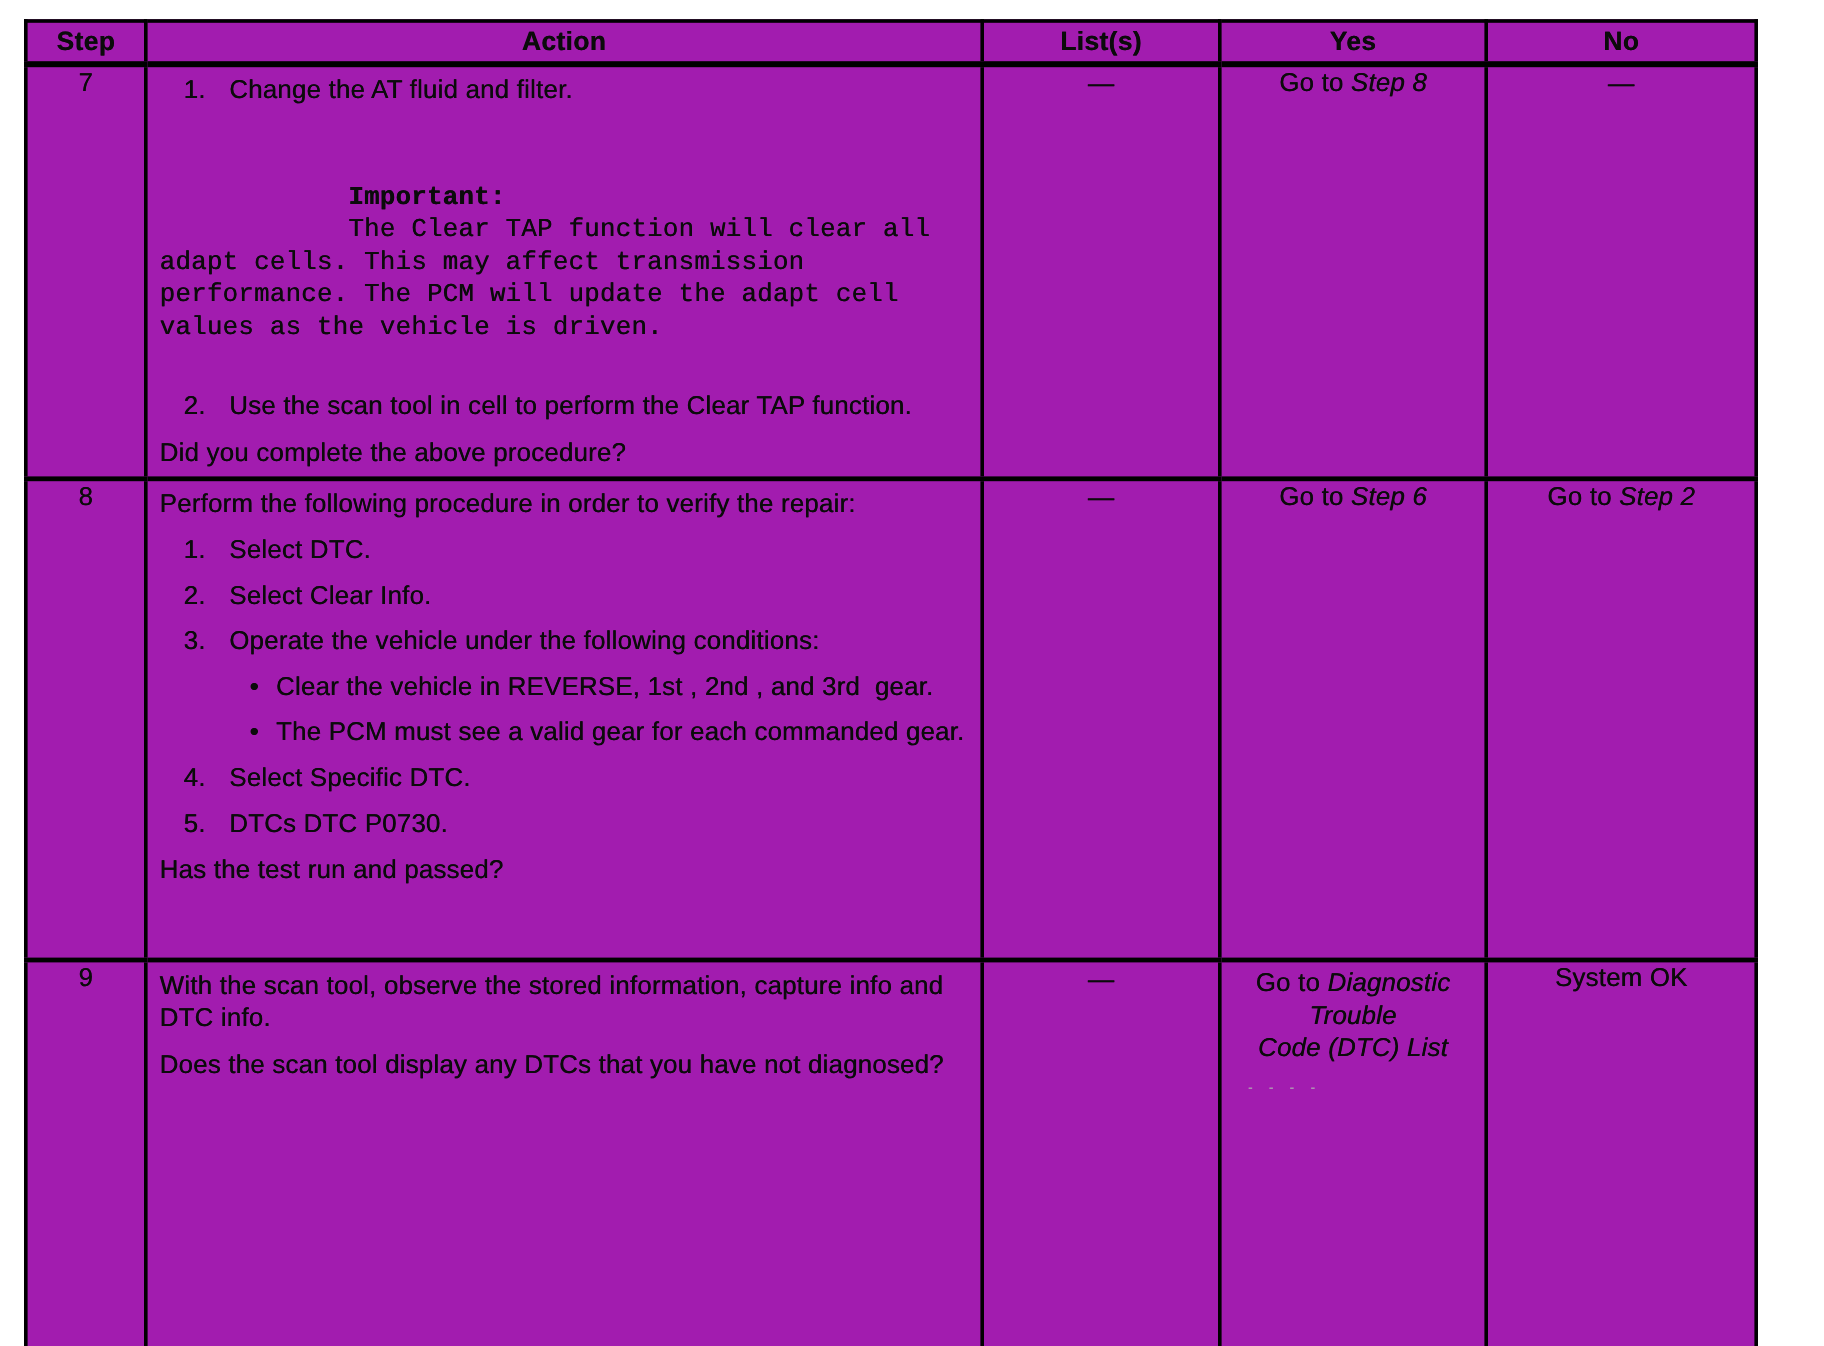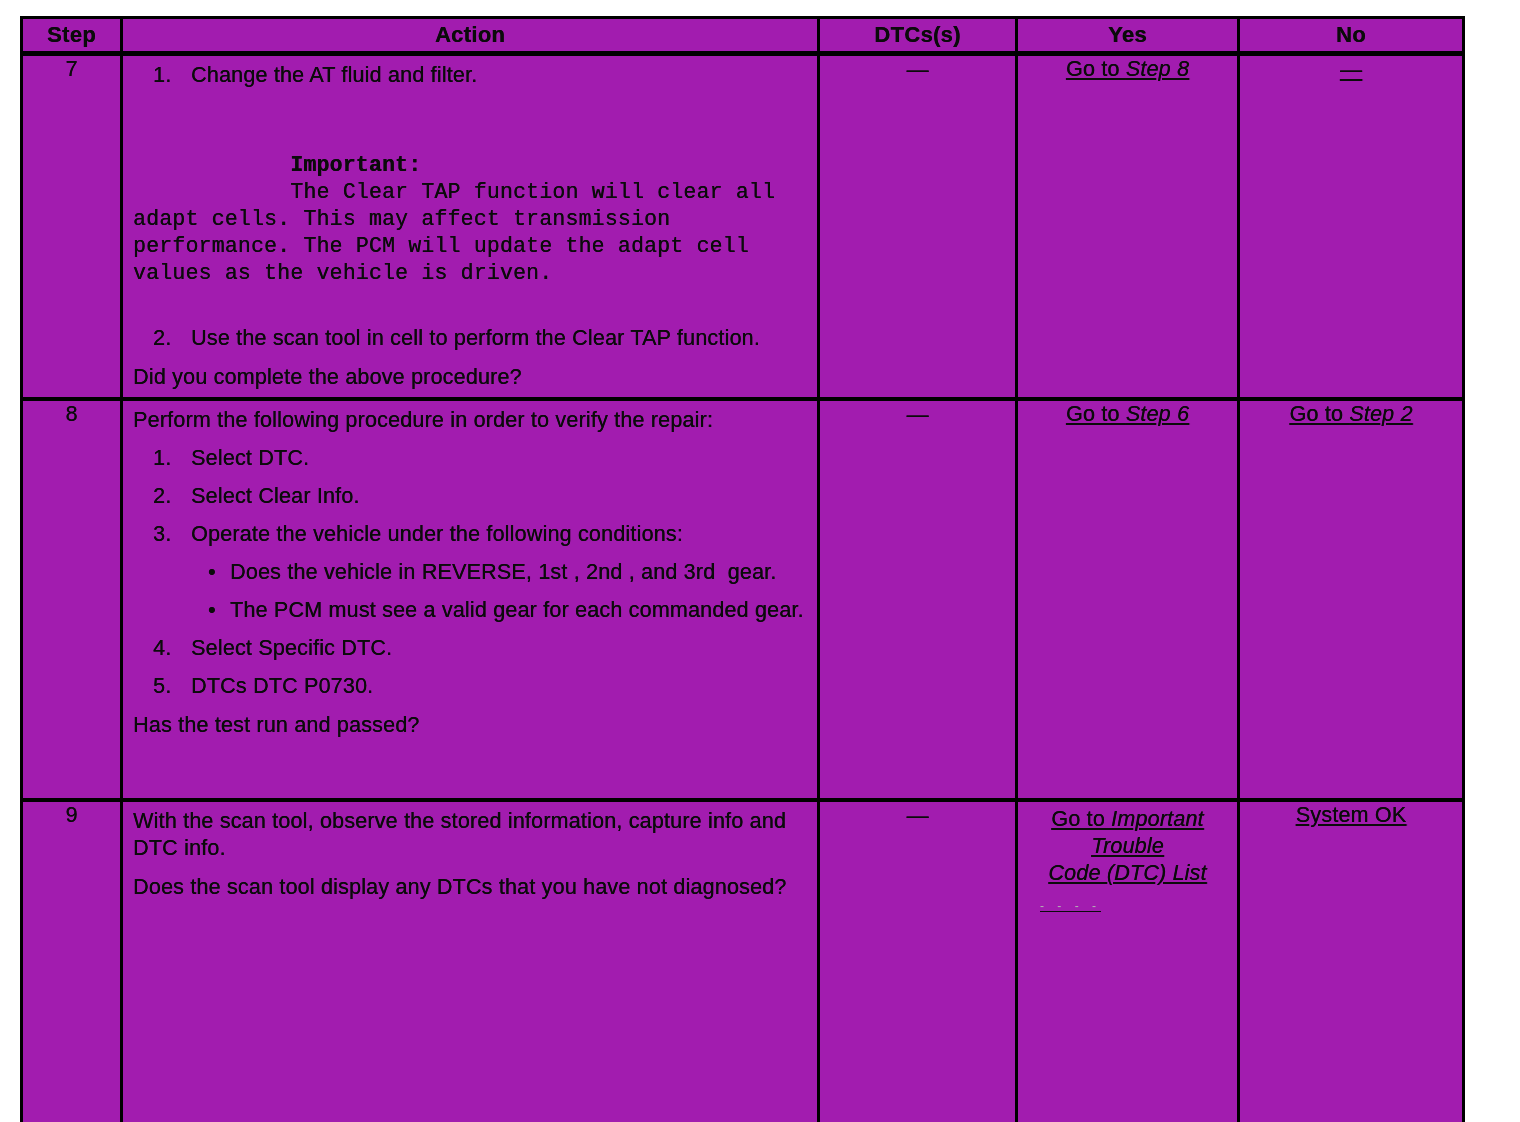--- a/index.html
+++ b/index.html
@@ -44,21 +44,21 @@
     font-size: 21.5px; line-height: 27px; letter-spacing: 0.2px;
     vertical-align: top;
   }
   tr.r7 > td { height: 249px; }
   tr.r8 > td { height: 401px; }
   tr.r9 > td { height: 331px; }
 
   td.step-cell { text-align: center; vertical-align: middle; font-size: 22px; }
   td.action-cell { padding: 6px 4px 6px 10px; text-align: left; }
   td.val-cell { text-align: center; vertical-align: middle; }
-  td.ref-cell { text-align: center; text-decoration: underline; }
+  td.ref-cell { text-align: center; }
   td.cell-bottom { vertical-align: bottom; padding-bottom: 5px; }
   td.cell-middle { vertical-align: middle; }
   td.cell-top { vertical-align: top; padding-top: 4px; }
 
   .dash { font-size: 22px; }
   .goto i, .ref-lines i { font-style: italic; }
 
   .li { display: flex; padding-left: 20px; margin-top: 11px; }
   .li.mt0 { margin-top: 0; }
   .num { flex: 0 0 38px; width: 38px; }
@@ -89,21 +89,21 @@
       <col class="c-step">
         <col class="c-action">
         <col class="c-val">
         <col class="c-yes">
         <col class="c-no">
     </colgroup>
     <thead>
       <tr>
         <th>Step</th>
         <th>Action</th>
-        <th>DTCs(s)</th>
+        <th>List(s)</th>
         <th>Yes</th>
         <th>No</th>
       </tr>
     </thead>
     <tbody>
 
       <tr class="r7">
         <td class="step-cell">7</td>
         <td class="action-cell">
           <div class="li mt0">
@@ -144,21 +144,21 @@
           <div class="li">
             <span class="num">2.</span>
             <span class="itext">Select Clear Info.</span>
           </div>
           <div class="li">
             <span class="num">3.</span>
             <span class="itext">Operate the vehicle under the following conditions:</span>
           </div>
           <div class="bullet-li">
             <span class="b-ico">•</span>
-            <span class="btext">Does the vehicle in REVERSE, 1st , 2nd , and 3rd  gear.</span>
+            <span class="btext">Clear the vehicle in REVERSE, 1st , 2nd , and 3rd  gear.</span>
           </div>
           <div class="bullet-li">
             <span class="b-ico">•</span>
             <span class="btext">The PCM must see a valid gear for each commanded gear.</span>
           </div>
           <div class="li">
             <span class="num">4.</span>
             <span class="itext">Select Specific DTC.</span>
           </div>
           <div class="li">
@@ -186,21 +186,21 @@
         <td class="step-cell">9</td>
         <td class="action-cell">
           <p class="para mt0">With the scan tool, observe the stored information, capture info and DTC info.</p>
           <p class="para">Does the scan tool display any DTCs that you have not diagnosed?</p>
         </td>
         <td class="val-cell">
           <span class="dash">—</span>
         </td>
         <td class="ref-cell cell-top">
           <div class="ref-lines">
-            <div><span>Go to </span><i>Important</i></div>
+            <div><span>Go to </span><i>Diagnostic</i></div>
             <div><i>Trouble</i></div>
             <div><i>Code (DTC) List</i></div>
           </div>
           <div class="artifact">- - - -</div>
         </td>
         <td class="ref-cell cell-bottom">
           <span>System OK</span>
         </td>
       </tr>
 

